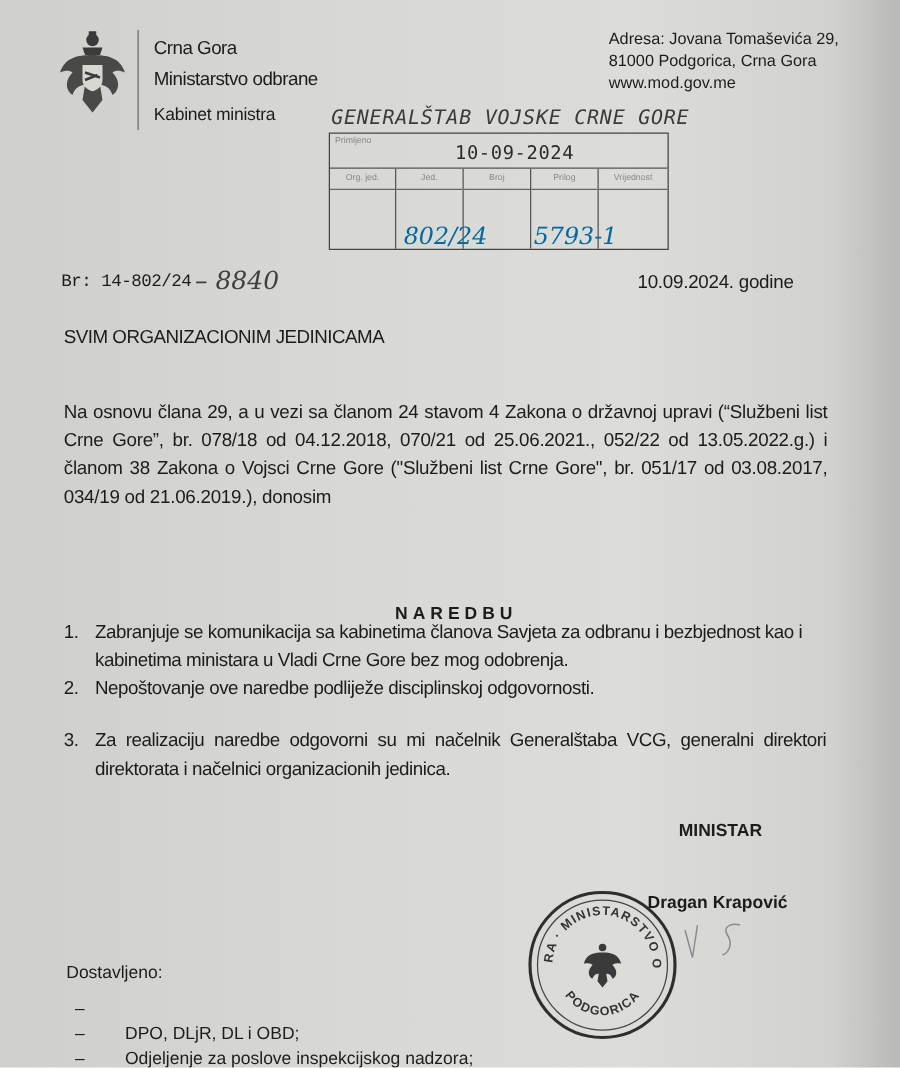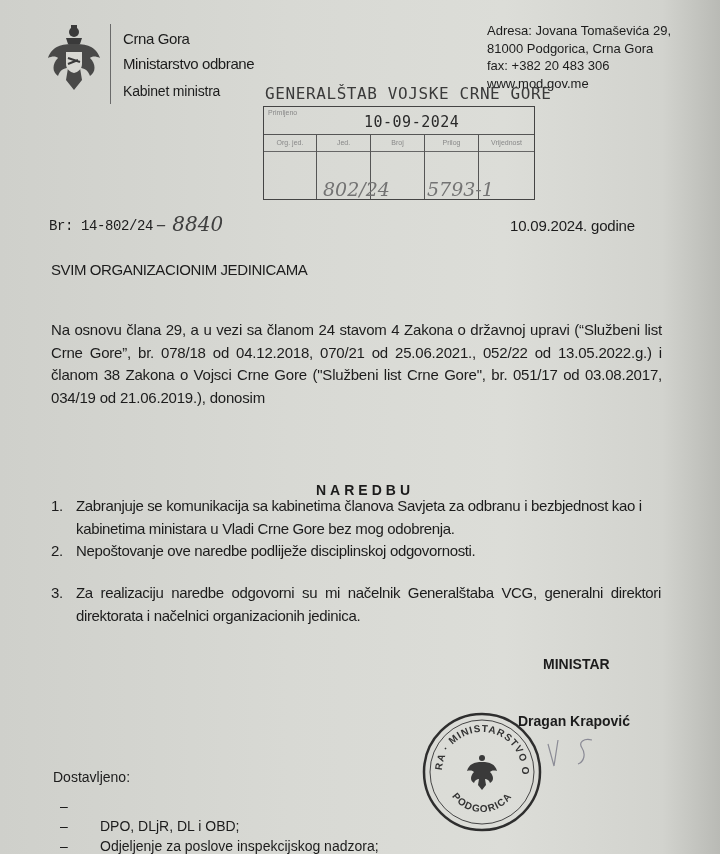--- a/index.html
+++ b/index.html
@@ -11,30 +11,30 @@
   }
   .abs { position: absolute; }
   .crest { left: 44px; top: 24px; width: 60px; height: 72px; }
   .vdivider { left: 110px; top: 24px; width: 1px; height: 80px; background: #6a6a6a; }
   .org1 { left: 123px; top: 30px; font-size: 15px; letter-spacing: -0.4px; }
   .org2 { left: 123px; top: 55px; font-size: 15px; letter-spacing: -0.4px; }
   .org3 { left: 123px; top: 83px; font-size: 14px; letter-spacing: -0.2px; }
   .addr { left: 487px; top: 22px; font-size: 13px; line-height: 17.5px; }
   .addr div { white-space: nowrap; }
 
-  .stamp-title { left: 265px; top: 84px; font-family: "DejaVu Sans Mono", monospace; font-size: 16px; color: #3a3a3a; letter-spacing: 0.6px; white-space: nowrap; }
+  .stamp-title { left: 265px; top: 84px; font-family: "DejaVu Sans Mono", monospace; font-size: 16px; color: #3a3a3a; letter-spacing: 0.6px; white-space: nowrap; font-style: italic; }
   .stamp-box { left: 263px; top: 106px; width: 272px; height: 94px; border: 1.5px solid #444; box-sizing: border-box; }
   .stamp-top { position: absolute; left: 0; top: 0; right: 0; height: 27px; border-bottom: 1.5px solid #555; }
   .stamp-label { position: absolute; left: 4px; top: 2px; font-size: 7px; color: #888; }
   .stamp-date { position: absolute; left: 100px; top: 6px; font-family: "DejaVu Sans Mono", monospace; font-size: 15px; letter-spacing: 0.5px; color: #2a2a2a; }
   .stamp-cols { position: absolute; left: 0; top: 28px; right: 0; bottom: 0; display: flex; }
   .stamp-col { border-right: 1.2px solid #555; position: relative; }
   .stamp-col:last-child { border-right: none; }
   .stamp-col .h { height: 16px; border-bottom: 1.2px solid #666; font-size: 7px; color: #888; text-align: center; line-height: 16px; }
-  .hand { font-family: "DejaVu Serif", serif; font-style: italic; color: #737373; }
+  .hand { font-family: "DejaVu Serif", serif; font-style: italic; color: #0369a1; }
   .stamp-hw1 { left: 323px; top: 178px; font-size: 19px; }
   .stamp-hw2 { left: 427px; top: 178px; font-size: 19px; }
 
   .refno { left: 49px; top: 218px; font-size: 14px; letter-spacing: -0.4px; font-family: Liberation Mono, monospace; }
   .refhand { left: 156px; top: 212px; font-size: 20px; color: #404040; }
   .date { left: 510px; top: 217px; font-size: 15px; letter-spacing: -0.2px; }
   .recipient { left: 51px; top: 261px; font-size: 15px; letter-spacing: -0.4px; }
 
   .para { left: 51px; top: 319px; width: 611px; font-size: 15px; line-height: 22.5px; text-align: justify; letter-spacing: -0.2px; }
   .heading { left: 0; width: 720px; top: 438px; text-align: center; font-size: 14px; font-weight: bold; letter-spacing: 4px; margin-top: 44px; }
@@ -72,21 +72,20 @@
   <path d="M24 34 l12 4 M24 40 l10 -4" stroke="#3a3a3a" stroke-width="2"></path>
 </svg>
 <div class="abs vdivider"></div>
 <div class="abs org1">Crna Gora</div>
 <div class="abs org2">Ministarstvo odbrane</div>
 <div class="abs org3">Kabinet ministra</div>
 
 <div class="abs addr">
   <div>Adresa: Jovana Tomaševića 29,</div>
   <div>81000 Podgorica, Crna Gora</div>
-  <div>fax: +382 20 483 306</div>
   <div>www.mod.gov.me</div>
 </div>
 
 <div class="abs stamp-title">GENERALŠTAB VOJSKE CRNE GORE</div>
 <div class="abs stamp-box">
   <div class="stamp-top">
     <span class="stamp-label">Primljeno</span>
     <span class="stamp-date">10-09-2024</span>
   </div>
   <div class="stamp-cols">

